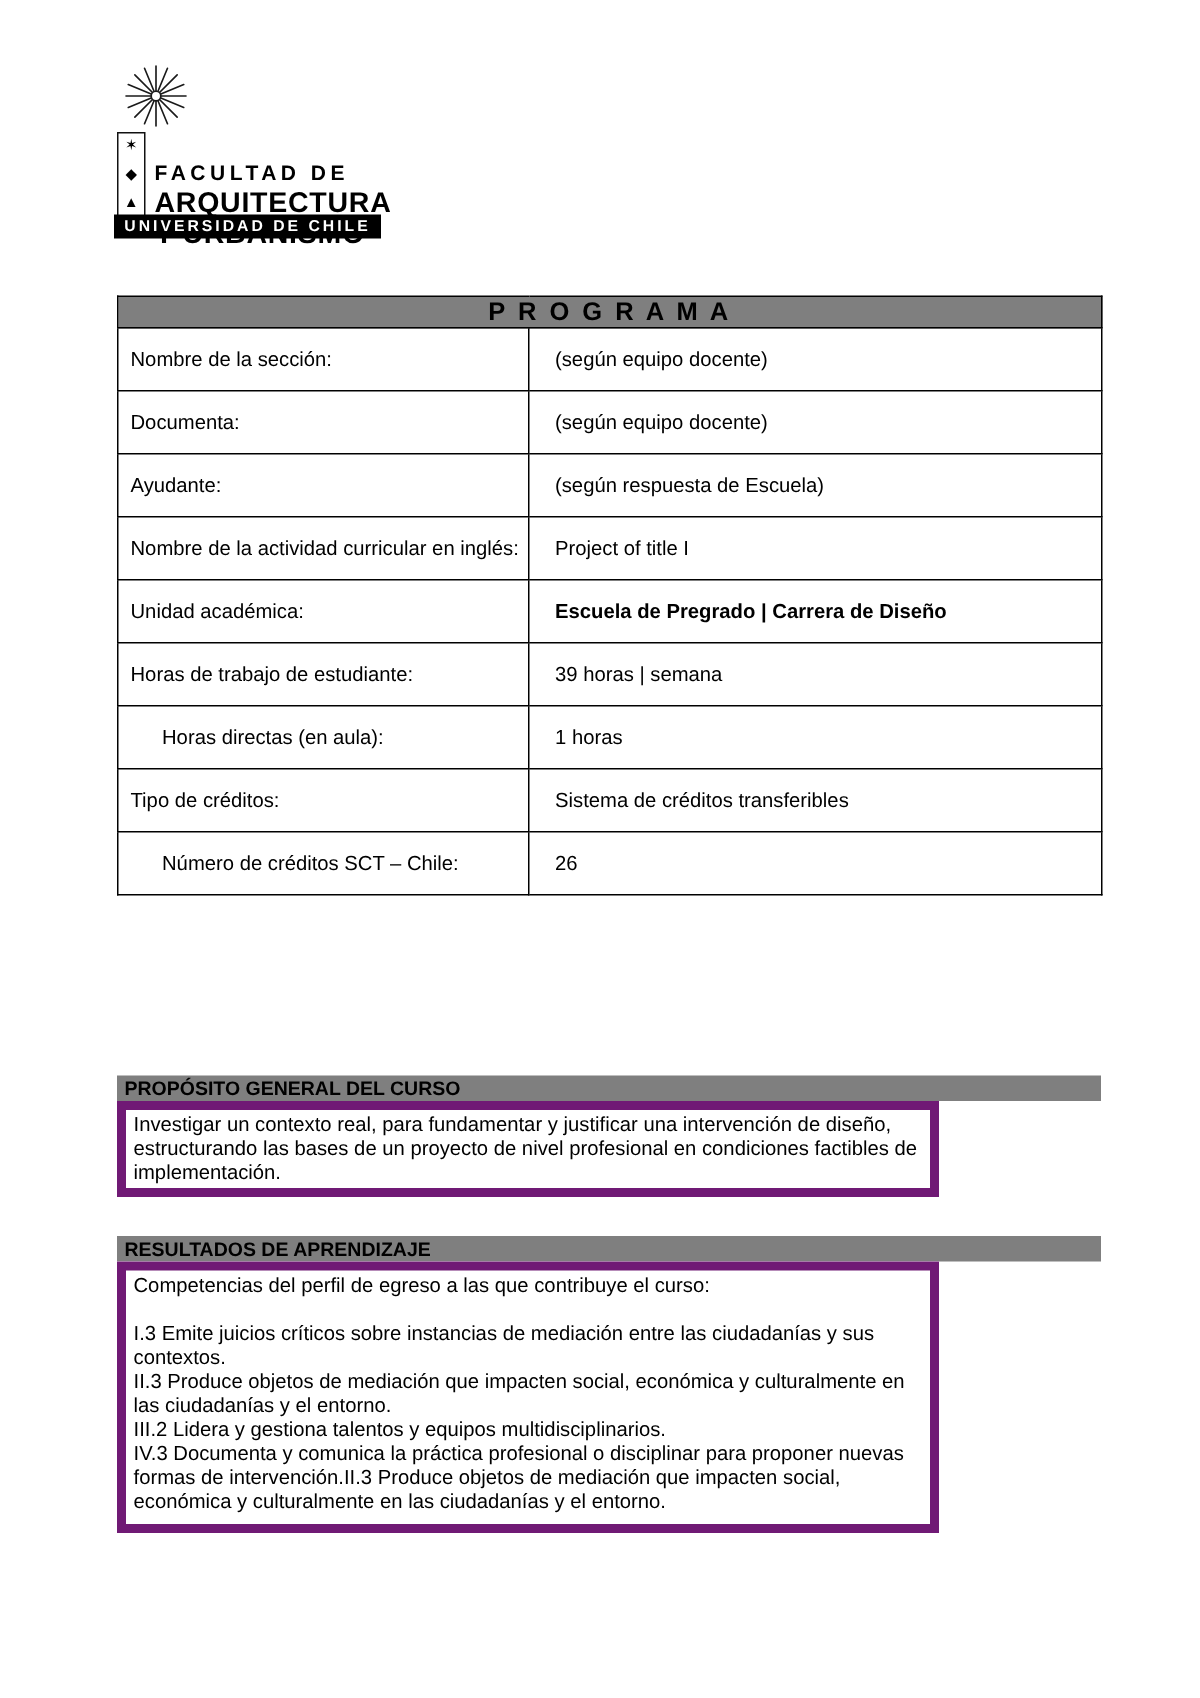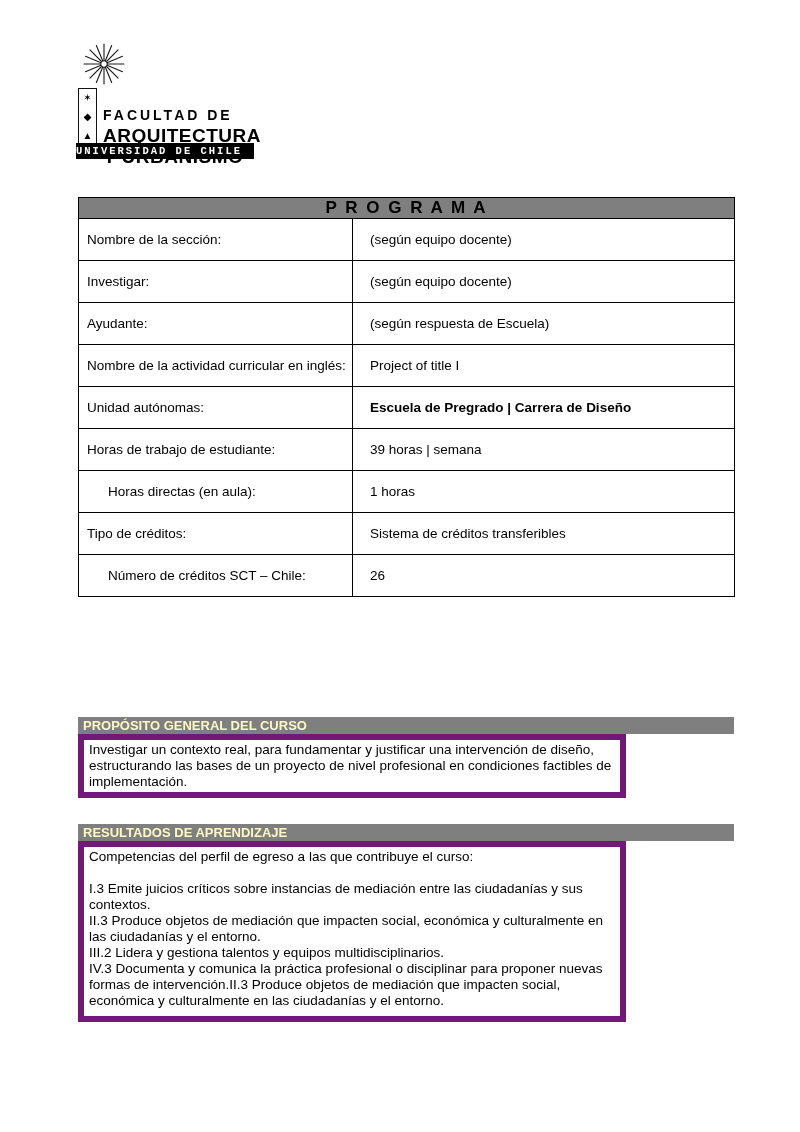--- a/index.html
+++ b/index.html
@@ -18,21 +18,21 @@
     border: 1px solid #111; box-sizing: border-box;
     display: flex; flex-direction: column; align-items: center; justify-content: space-around;
     font-size: 10px; line-height: 1;
   }
   .logo-text { position: absolute; left: 27px; top: 38px; white-space: nowrap; }
   .logo-l1 { font-size: 14px; font-weight: bold; letter-spacing: 3px; margin-bottom: 2px; margin-top: 27px; }
   .logo-l2, .logo-l3 { font-size: 19px; font-weight: bold; letter-spacing: 0.5px; line-height: 21px; }
   .logo-banner {
     position: absolute; left: 0; top: 101px; width: 178px; height: 16px;
     background: #000; color: #fff; font-size: 10.5px; font-weight: bold;
-    letter-spacing: 2px; line-height: 16px; font-family: Liberation Mono, monospace;
+    letter-spacing: 2px; text-align: center; line-height: 16px;
   }
 
   
   table.program {
     position: absolute; left: 78px; top: 197px; width: 656px;
     border-collapse: collapse; table-layout: fixed;
   }
   table.program col.c1 { width: 274px; }
   table.program col.c2 { width: 382px; }
   table.program th {
@@ -44,21 +44,21 @@
     border: 1px solid #000; height: 42px; font-size: 13.5px;
     vertical-align: middle; padding: 0 6px 0 8px; box-sizing: border-box;
   }
   table.program td.label.indent { padding-left: 29px; }
   table.program td.value { padding-left: 17px; }
   table.program td.value.bold { font-weight: bold; }
 
   
   .section { position: absolute; left: 78px; width: 656px; }
   .section-bar {
-    background: #7f7f7f; color: #fef9c3; font-size: 13px; font-weight: bold;
+    background: #7f7f7f; color: #000000; font-size: 13px; font-weight: bold;
     height: 17px; line-height: 17px; padding-left: 5px; box-sizing: border-box;
   }
   .section-body {
     border: 6px solid #701a75; box-sizing: border-box; width: 548px;
     padding: 2px 5px; font-size: 13.5px; line-height: 16px; background: #fff;
   }
   #section-0 { top: 717px; }
   #section-0 .section-body { min-height: 55px; }
   #section-1 { top: 824px; }
   #section-1 .section-body { min-height: 181px; }
@@ -113,33 +113,33 @@
       <tr>
         <th colspan="2">P R O G R A M A</th>
       </tr>
     </thead>
     <tbody id="program-rows">
         <tr>
           <td class="label">Nombre de la sección:</td>
           <td class="value">(según equipo docente)</td>
         </tr>
         <tr>
-          <td class="label">Investigar:</td>
+          <td class="label">Documenta:</td>
           <td class="value">(según equipo docente)</td>
         </tr>
         <tr>
           <td class="label">Ayudante:</td>
           <td class="value">(según respuesta de Escuela)</td>
         </tr>
         <tr>
           <td class="label">Nombre de la actividad curricular en inglés:</td>
           <td class="value">Project of title I</td>
         </tr>
         <tr>
-          <td class="label">Unidad autónomas:</td>
+          <td class="label">Unidad académica:</td>
           <td class="value bold">Escuela de Pregrado | Carrera de Diseño</td>
         </tr>
         <tr>
           <td class="label">Horas de trabajo de estudiante:</td>
           <td class="value">39 horas | semana</td>
         </tr>
         <tr>
           <td class="label indent">Horas directas (en aula):</td>
           <td class="value">1 horas</td>
         </tr>

